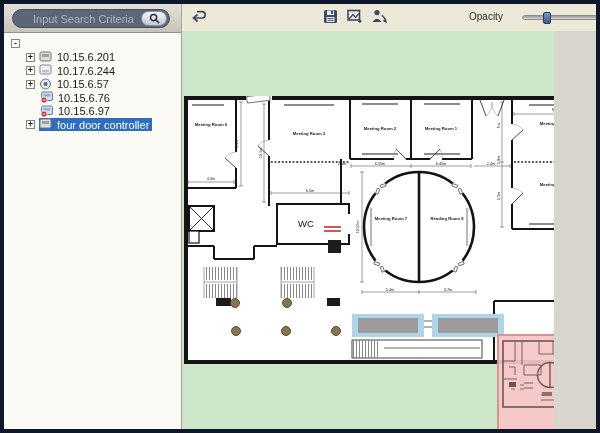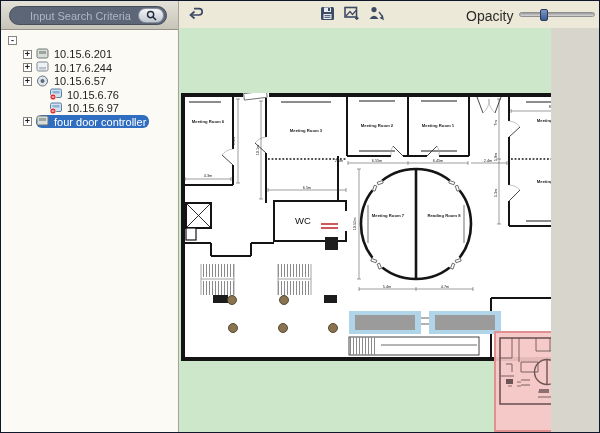--- a/index.html
+++ b/index.html
@@ -1,39 +1,39 @@
 <!DOCTYPE html>
 <html><head>
 <meta charset="utf-8">
 <style>
   html,body{margin:0;padding:0;background:#8a8a8a;}
-  .window{position:relative;width:600px;height:433px;background:#d8d5cc;border:1px solid #0f172a;
+  .window{position:relative;width:600px;height:433px;background:#d8d5cc;border:4px solid #0f172a;
           box-sizing:border-box;overflow:hidden;font-family:"Liberation Sans",sans-serif;}
   
   .sidebar{position:absolute;left:0;top:0;width:178px;height:433px;background:#f7f5ee;border-right:1px solid #a8a498;box-sizing:border-box;}
   .search-strip{position:absolute;left:0;top:0;width:100%;height:29px;background:linear-gradient(#e4e1d8,#c7c4b9);border-bottom:1px solid #96928a;box-sizing:border-box;}
   .search-pill{position:absolute;left:8px;top:5px;width:158px;height:19px;background:#5c6677;border:1px solid #454e5b;border-radius:10px;display:flex;align-items:center;box-sizing:border-box;}
   .search-input{flex:1;min-width:0;background:transparent;border:none;outline:none;color:#ccd2db;font-size:11px;padding:0 4px 0 20px;font-family:"Liberation Sans",sans-serif;}
   .search-input::placeholder{color:#aeb6c2;opacity:1;}
   .search-btn{width:26px;height:15px;margin-right:2px;border-radius:8px;border:1px solid #8b95a2;
               background:linear-gradient(#f4f5f7,#c2c8d1);display:flex;align-items:center;justify-content:center;padding:0;cursor:pointer;flex:none;}
   .tree{position:absolute;left:0;top:29px;right:1px;bottom:1px;background:#fbfaf5;padding-top:4px;font-size:11px;color:#1c1c1c;overflow:hidden;}
   .trow{display:flex;align-items:center;height:13.5px;white-space:nowrap;padding-left:22px;}
   .trow.root{padding-left:7px;}
-  .trow.noexp{padding-left:48px;}
+  .trow.noexp{padding-left:36px;}
   .exp{width:9px;height:9px;border:1px solid #848480;background:#fff;font-size:9px;line-height:7px;text-align:center;color:#222;box-sizing:border-box;margin-right:4px;flex:none;font-weight:700;}
   .hl{display:flex;align-items:center;height:13px;}
-  .hl.selected{background:#2e6dc0;border-radius:6px;}
+  .hl.selected{background:#2e6dc0;}
   .hl.selected .tlabel{color:#fff;}
   .ticon{width:15px;height:13px;margin-right:3px;flex:none;}
   .tlabel{padding:0 3px 0 0;}
   
   .toolbar{position:absolute;left:178px;top:0;width:422px;height:27px;background:#ece9d8;}
   .tool-btn{position:absolute;top:4px;width:19px;height:19px;background:transparent;border:none;padding:0;cursor:pointer;}
-  .op-label{position:absolute;left:287px;top:7px;font-size:14px;color:#2b2b2b;}
+  .op-label{position:absolute;left:287px;top:7px;font-size:10px;color:#2b2b2b;}
   .slider-track{position:absolute;left:340px;top:11px;width:76px;height:5px;border-radius:3px;
                 background:linear-gradient(#9a9a9a,#d6d6d6);border:1px solid #8f8f8f;box-sizing:border-box;cursor:pointer;}
   .slider-thumb{position:absolute;left:20px;top:-4px;width:8px;height:12px;border-radius:2px;
                 background:linear-gradient(#7e97c2,#3c5b8e);border:1px solid #273c60;box-sizing:border-box;cursor:pointer;}
   
   .canvas{position:absolute;left:178px;top:27px;width:372px;height:406px;background:#cde7cb;overflow:hidden;}
   .plan{position:absolute;left:2px;top:65px;}
   .rl{font-size:4.2px;font-weight:700;fill:#1a1a1a;text-anchor:middle;font-family:"Liberation Sans",sans-serif;}
   .dim{font-size:3.8px;fill:#222;text-anchor:middle;font-family:"Liberation Sans",sans-serif;}
   .wc{font-size:9.5px;fill:#111;text-anchor:middle;font-family:"Liberation Sans",sans-serif;}

